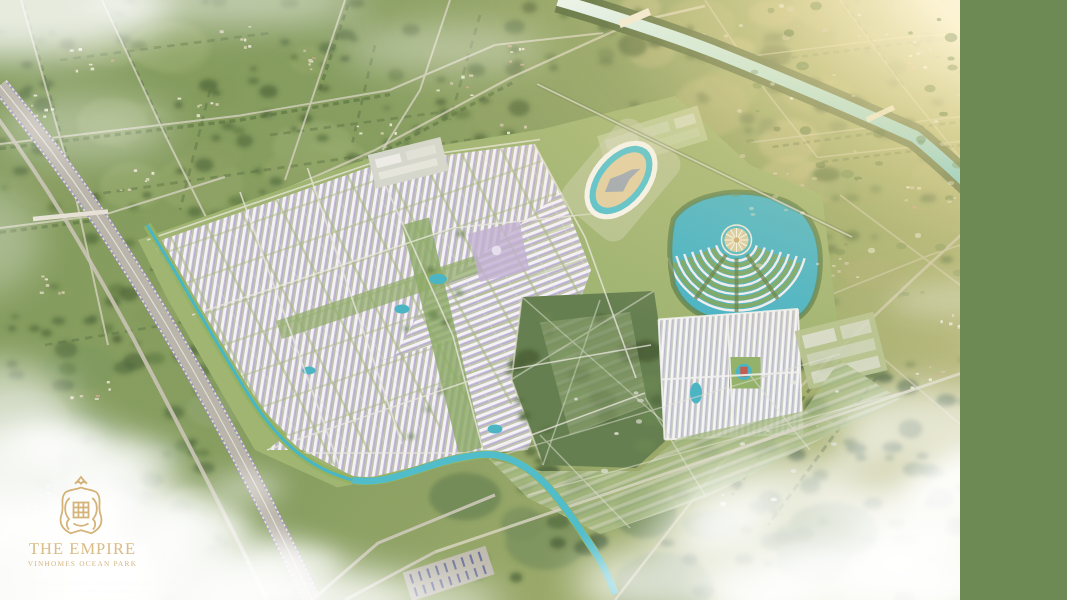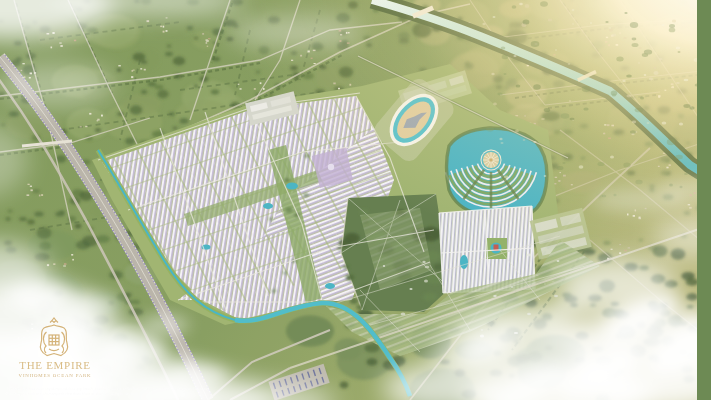--- a/index.html
+++ b/index.html
@@ -1,15 +1,15 @@
 <!DOCTYPE html>
 <html><head><meta charset="utf-8">
 <style>
 html,body{margin:0;padding:0;background:#6d8a54;}
-#scene{position:relative;width:697px;height:400px;overflow:hidden;font-family:"Liberation Sans",sans-serif;}
+#scene{position:relative;width:640px;height:400px;overflow:hidden;font-family:"Liberation Sans",sans-serif;}
 </style></head><body>
 
 <div id="scene">
 <svg width="711" height="400" viewBox="0 0 711 400">
 <defs>
   <linearGradient id="land" x1="0" y1="0.1" x2="1" y2="0.5">
     <stop offset="0" stop-color="#7d9655"></stop>
     <stop offset="0.5" stop-color="#839a5a"></stop>
     <stop offset="0.78" stop-color="#98a763"></stop>
     <stop offset="1" stop-color="#b8b77a"></stop>

